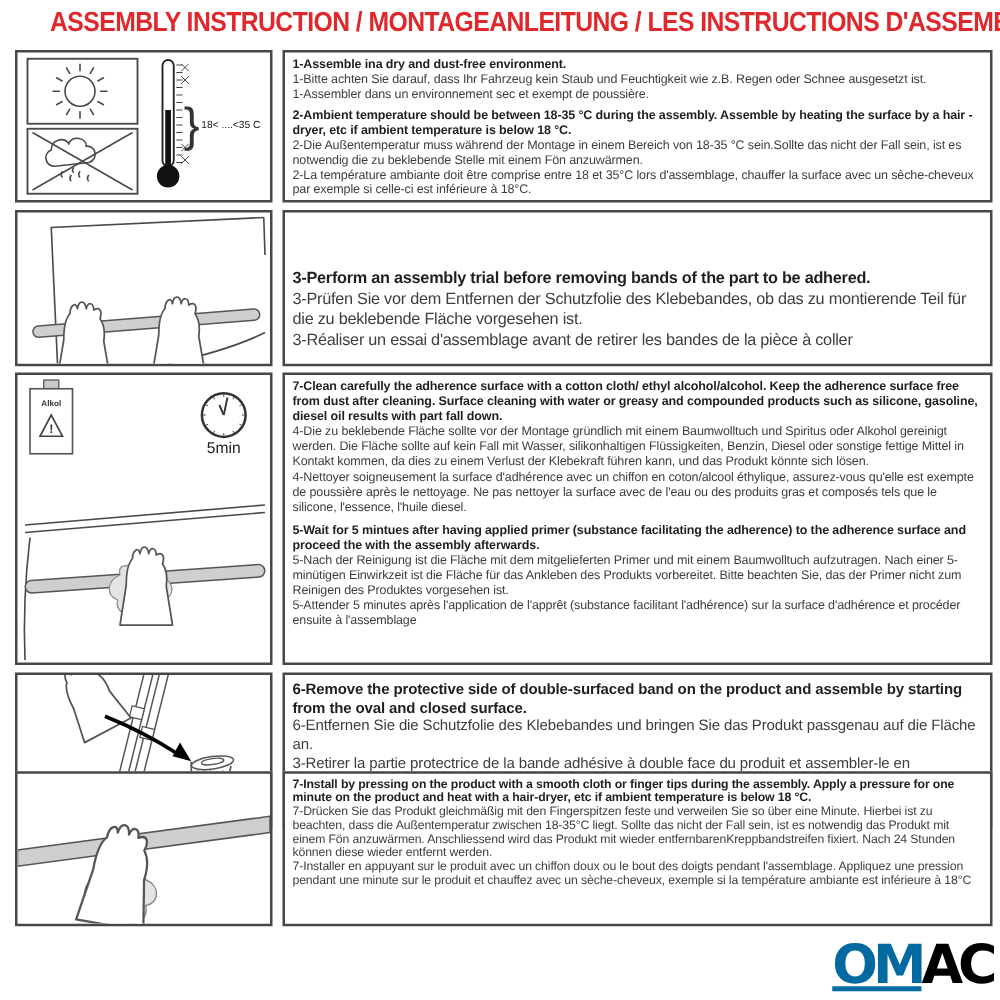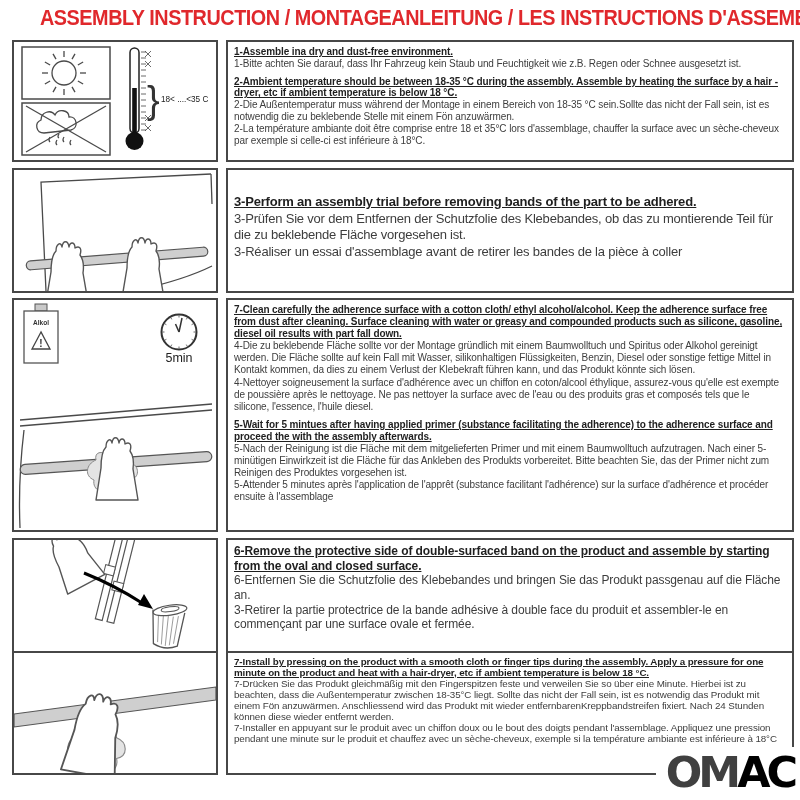--- a/index.html
+++ b/index.html
@@ -16,46 +16,46 @@
   .row{position:absolute;left:12px;display:flex;gap:8px;}
   .illus{
     width:206px;border:2px solid #474747;background:#fff;flex:none;overflow:hidden;
   }
   .txt{
     width:568px;border:2px solid #474747;background:#fff;flex:none;
     padding:4px 6px;overflow:hidden;
   }
   .illus svg{display:block;width:100%;height:100%;}
   p{margin:0;}
-  .hd{font-weight:bold;color:#1f1f1f;text-decoration:underline;}
+  .hd{font-weight:bold;color:#1f1f1f;}
   .mt{margin-top:6px;}
   .sm{font-size:10px;line-height:1.18;letter-spacing:-0.1px;}
   .sm3{font-size:10px;line-height:1.21;letter-spacing:-0.1px;}
   .sm5{font-size:9.8px;line-height:1.12;letter-spacing:-0.1px;}
   .lg{font-size:13px;line-height:1.27;letter-spacing:-0.2px;}
   .lg4{font-size:12px;line-height:1.22;letter-spacing:-0.1px;}
   .r1{top:40px;height:122px;}
   .r2{top:168px;height:125px;}
   .r3{top:298px;height:234px;}
   .r4{top:538px;height:124px;}
-  .r5{top:651px;height:124px;}
-  .r2 .txt{padding-top:24px;}
+  .r5{top:617px;height:124px;}
+  .r2 .txt{padding-top:44px;}
   .ln{fill:none;stroke:#4a4a4a;stroke-width:1.3;}
   .fr{fill:#ffffff;stroke:#4a4a4a;stroke-width:1.5;}
   .gray{fill:#cfcfcf;stroke:#555;stroke-width:1.2;}
   .hand{fill:#ffffff;stroke:#555;stroke-width:1.4;stroke-linejoin:round;}
   .cloth{fill:#e4e4e4;stroke:#8a8a8a;stroke-width:1;}
   .tick{stroke:#444;stroke-width:0.8;}
   .logo{
     position:absolute;top:747px;right:6px;height:50px;background:#fff;
     padding-left:10px;display:flex;align-items:center;
     font-family:"DejaVu Sans", sans-serif;font-weight:bold;font-size:43px;
     letter-spacing:-4px;line-height:1;
   }
-  .logo .bk{color:#404040;}
+  .logo .bk{color:#0369a1;text-decoration:underline;}
   .logo .rd{color:#000000;}
 </style>
 </head>
 <body>
 
 <div class="title">ASSEMBLY INSTRUCTION / MONTAGEANLEITUNG / LES INSTRUCTIONS D'ASSEMBLAGE</div>
 
 <div class="row r1">
   <div class="illus">
     <svg viewBox="0 0 202 118">
@@ -121,20 +121,21 @@
             <line x1="137" y1="83" x2="131" y2="89"></line>
         </g>
         <text x="133" y="71" font-size="38" fill="#333">}</text>
         <text x="147" y="60" font-size="8.2" fill="#222">18&lt; ....&lt;35 C</text>
       </g>
     </svg>
   </div>
   <div class="txt">
     <p class="sm hd">1-Assemble ina dry and dust-free environment.</p>
     <p class="sm">1-Bitte achten Sie darauf, dass Ihr Fahrzeug kein Staub und Feuchtigkeit wie z.B. Regen oder Schnee ausgesetzt ist.</p>
+    <p class="sm">1-Assembler dans un environnement sec et exempt de poussière.</p>
     <p class="sm hd mt">2-Ambient temperature should be between 18-35 °C  during the assembly. Assemble by heating the surface by a hair -dryer, etc if ambient temperature is below 18 °C.</p>
     <p class="sm">2-Die Außentemperatur muss während der Montage in einem Bereich von 18-35 °C  sein.Sollte das nicht der Fall sein, ist es notwendig die zu beklebende Stelle mit einem Fön anzuwärmen.</p>
     <p class="sm">2-La température ambiante doit être comprise entre 18 et 35°C lors d'assemblage, chauffer la surface avec un sèche-cheveux par exemple si celle-ci est inférieure à 18°C.</p>
   </div>
 </div>
 
 <div class="row r2">
   <div class="illus">
     <svg viewBox="0 0 202 121">
       <g>

